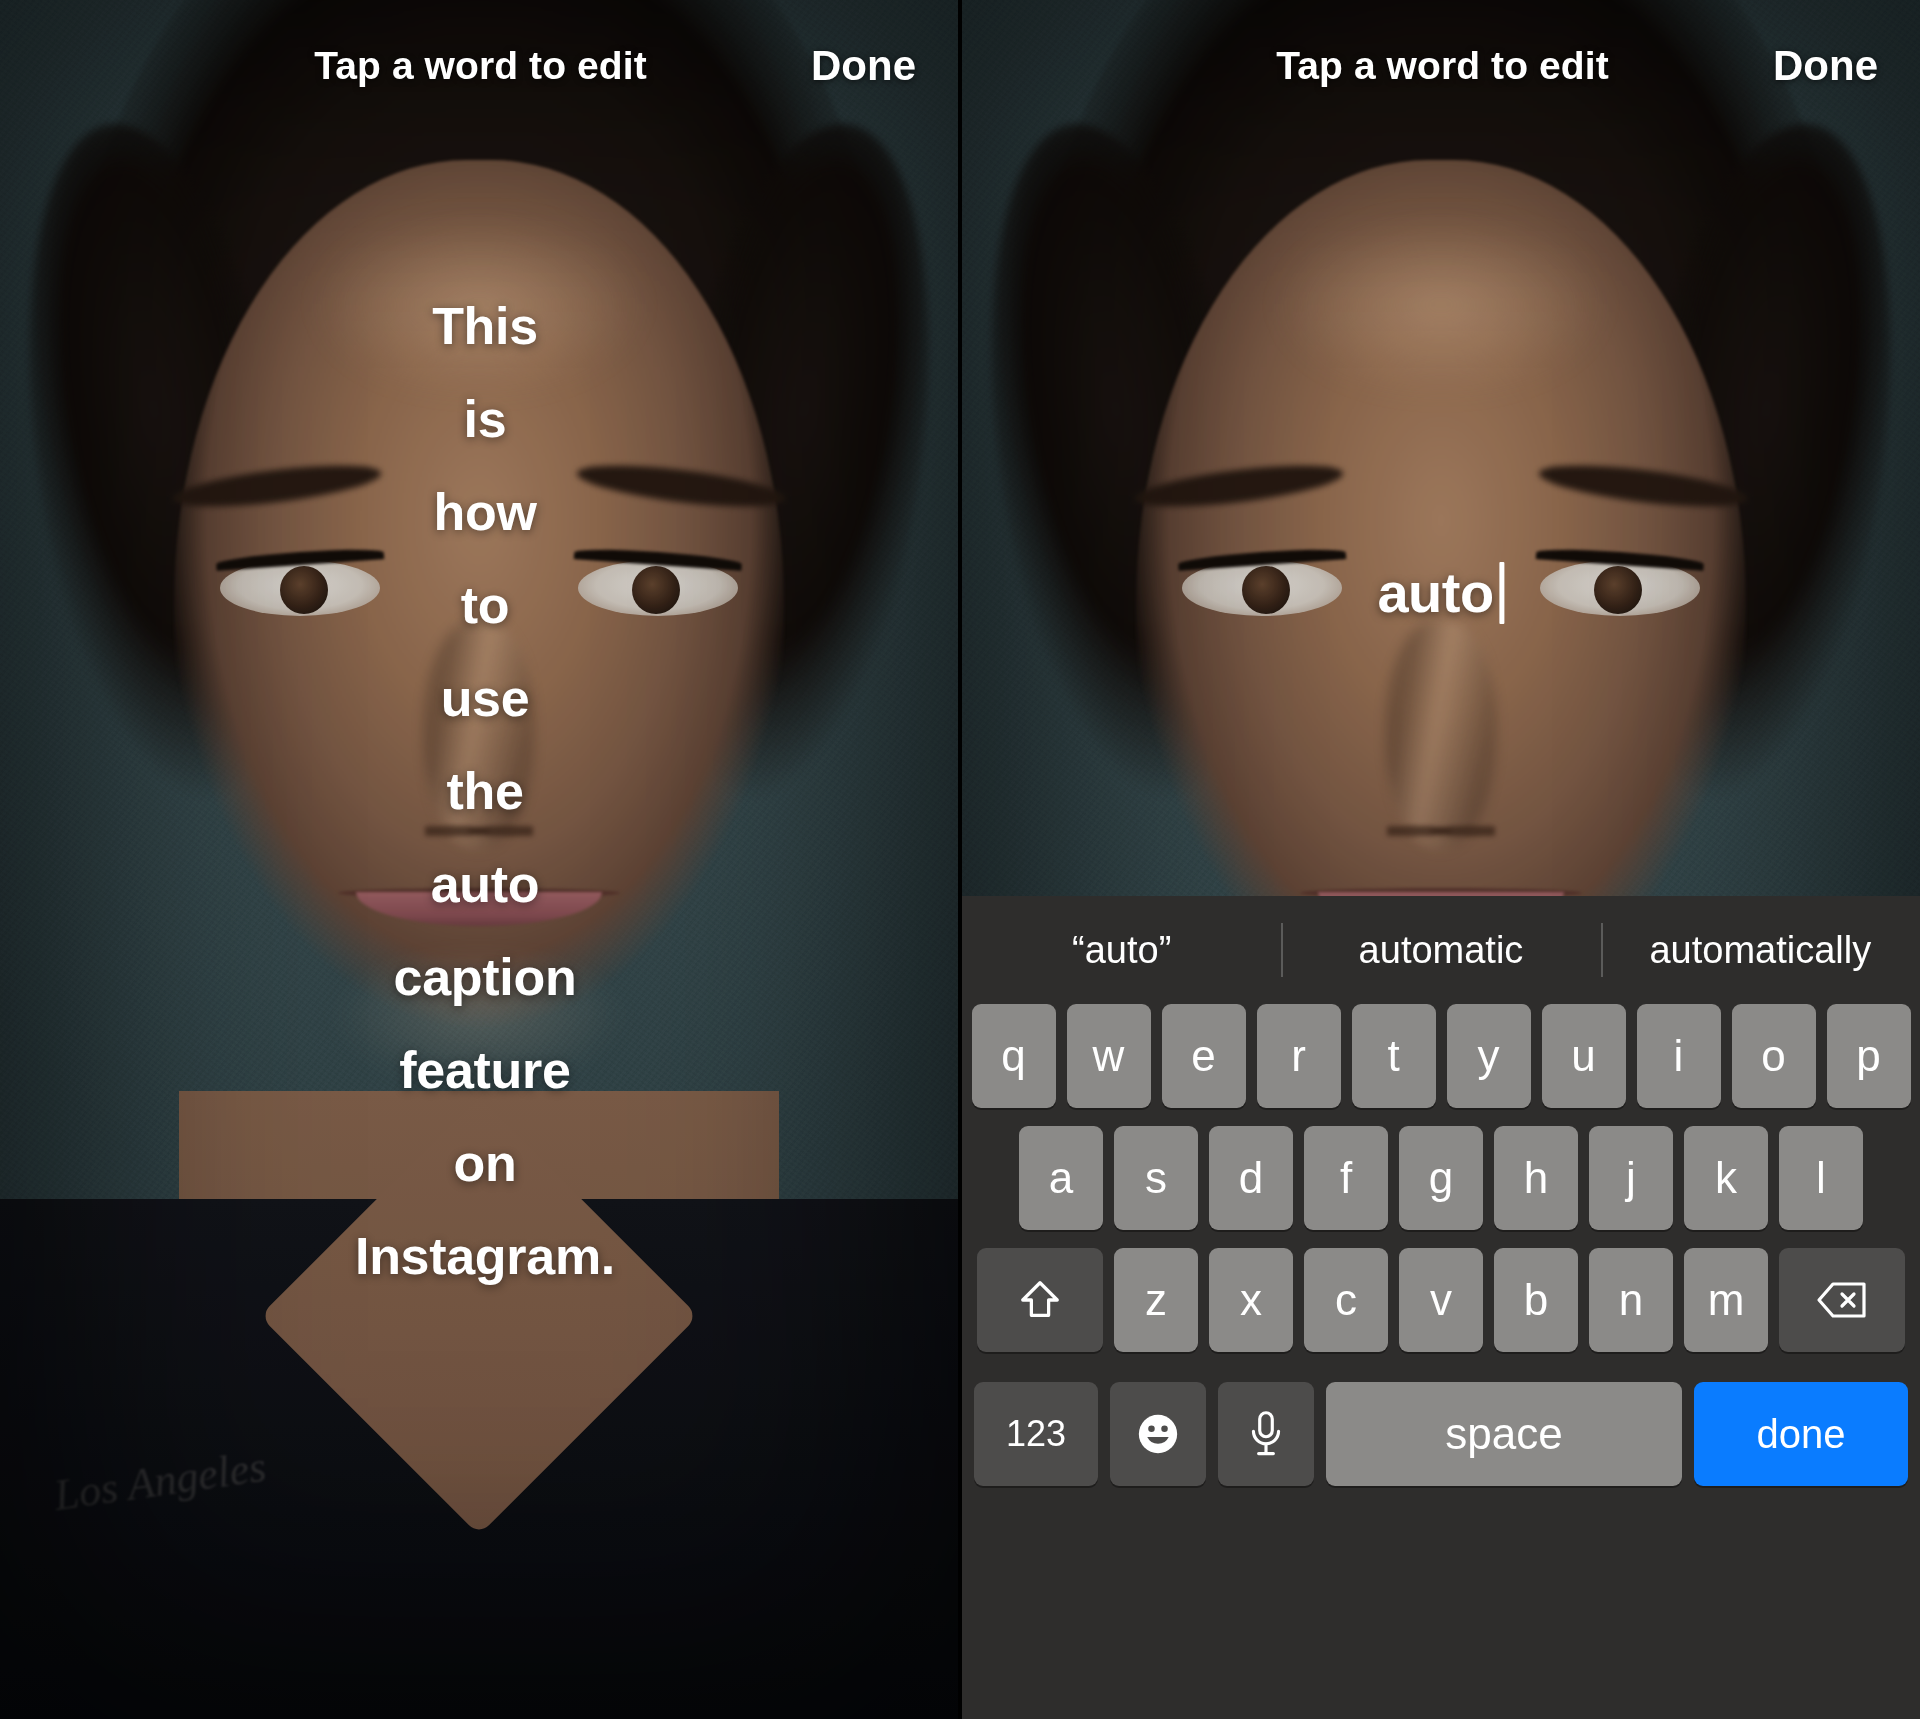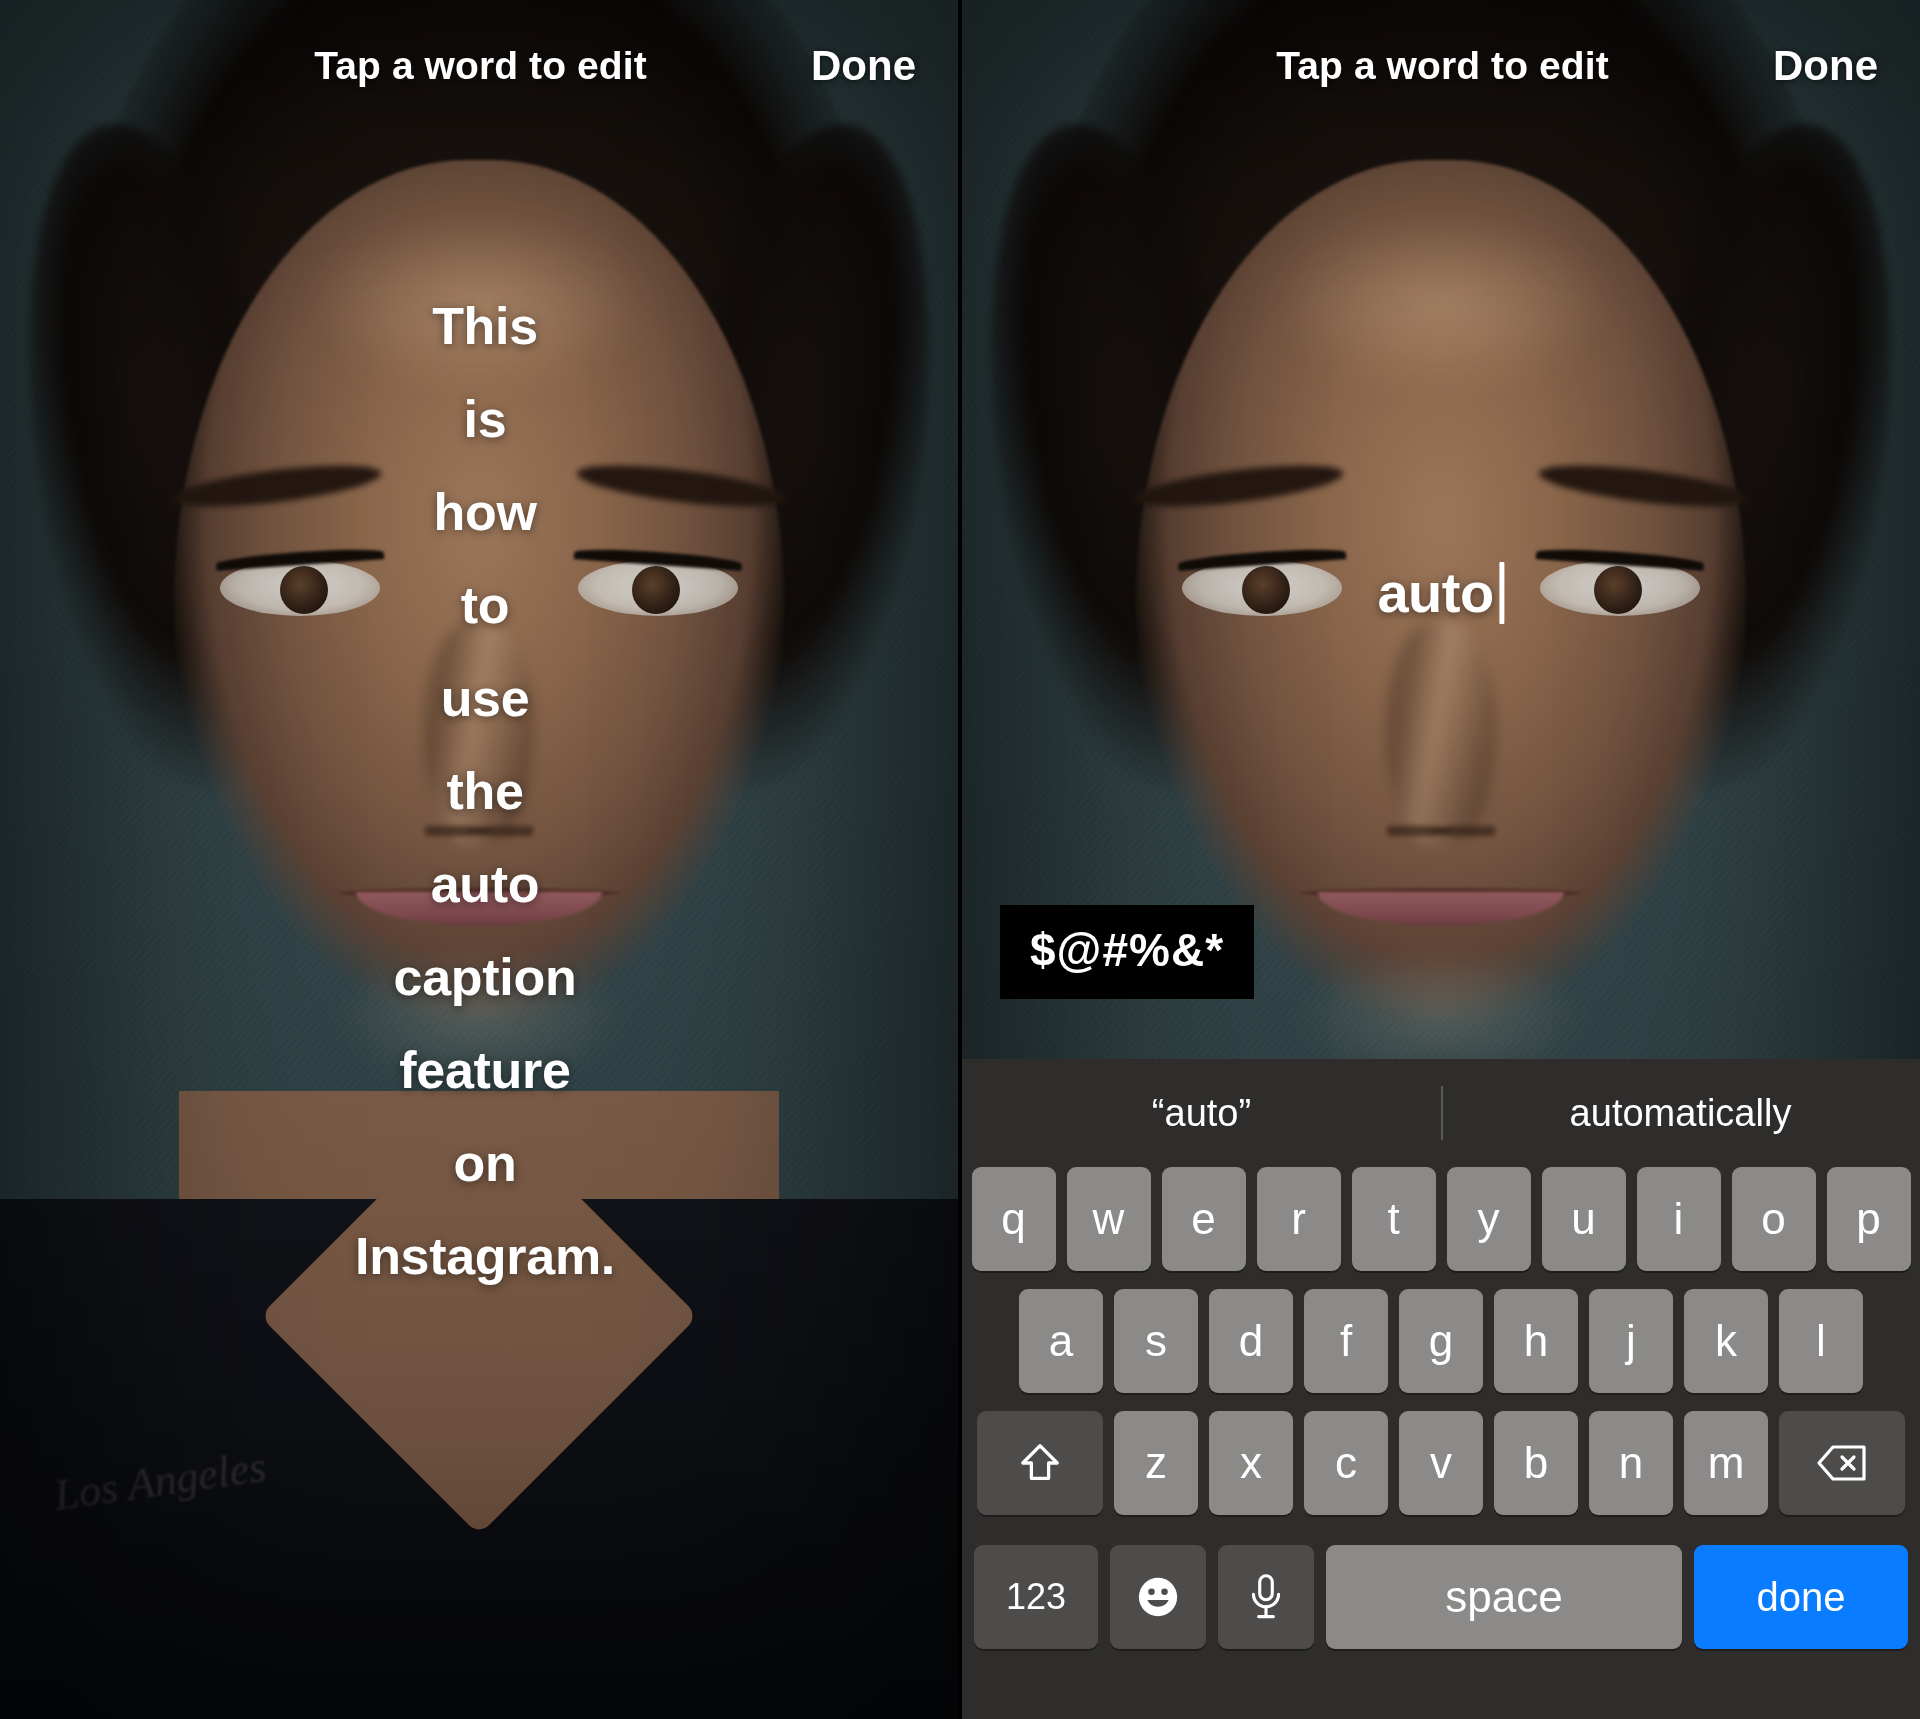--- a/index.html
+++ b/index.html
@@ -128,21 +128,21 @@
   .edit-word-text { color:#fff; font-weight:700; font-size:56px; letter-spacing:-.5px;
                     text-shadow:0 2px 10px rgba(0,0,0,.5); }
   .caret { width:5px; height:62px; background:#fff; margin-left:6px; border-radius:1px; }
   .censor-badge {
     position:absolute; left:38px; top:905px; z-index:26;
     background:#000; color:#fff; font-weight:700; font-size:46px;
     padding:22px 30px 26px; letter-spacing:1px; line-height:1;
   }
 
   
-  .keyboard { position:absolute; left:0; right:0; bottom:0; height:660px; background:#2e2d2c; z-index:40; }
+  .keyboard { position:absolute; left:0; right:0; bottom:0; height:823px; background:#2e2d2c; z-index:40; }
   .suggest-bar { height:108px; display:flex; align-items:center; }
   .suggest {
     flex:1; text-align:center; color:#fff; font-size:38px; cursor:pointer; position:relative;
   }
   .suggest + .suggest::before {
     content:""; position:absolute; left:0; top:50%; transform:translateY(-50%);
     width:2px; height:54px; background:rgba(255,255,255,.22);
   }
   .krow { display:flex; justify-content:center; align-items:center; gap:11px; margin-bottom:18px; padding:0 9px; }
   .krow:first-of-type { padding-top:4px; }
@@ -256,20 +256,21 @@
     <div class="edit-word">
       <span class="edit-word-text">auto</span>
       <span class="caret"></span>
     </div>
 
     <div class="censor-badge">$@#%&amp;*</div>
 
     <div class="keyboard">
       <div class="suggest-bar" id="suggest-bar">
           <div class="suggest">“auto”</div>
+          <div class="suggest">automatic</div>
           <div class="suggest">automatically</div>
         </div>
 
       <div class="krow r1" id="krow1">
           <div class="key">q</div>
           <div class="key">w</div>
           <div class="key">e</div>
           <div class="key">r</div>
           <div class="key">t</div>
           <div class="key">y</div>

